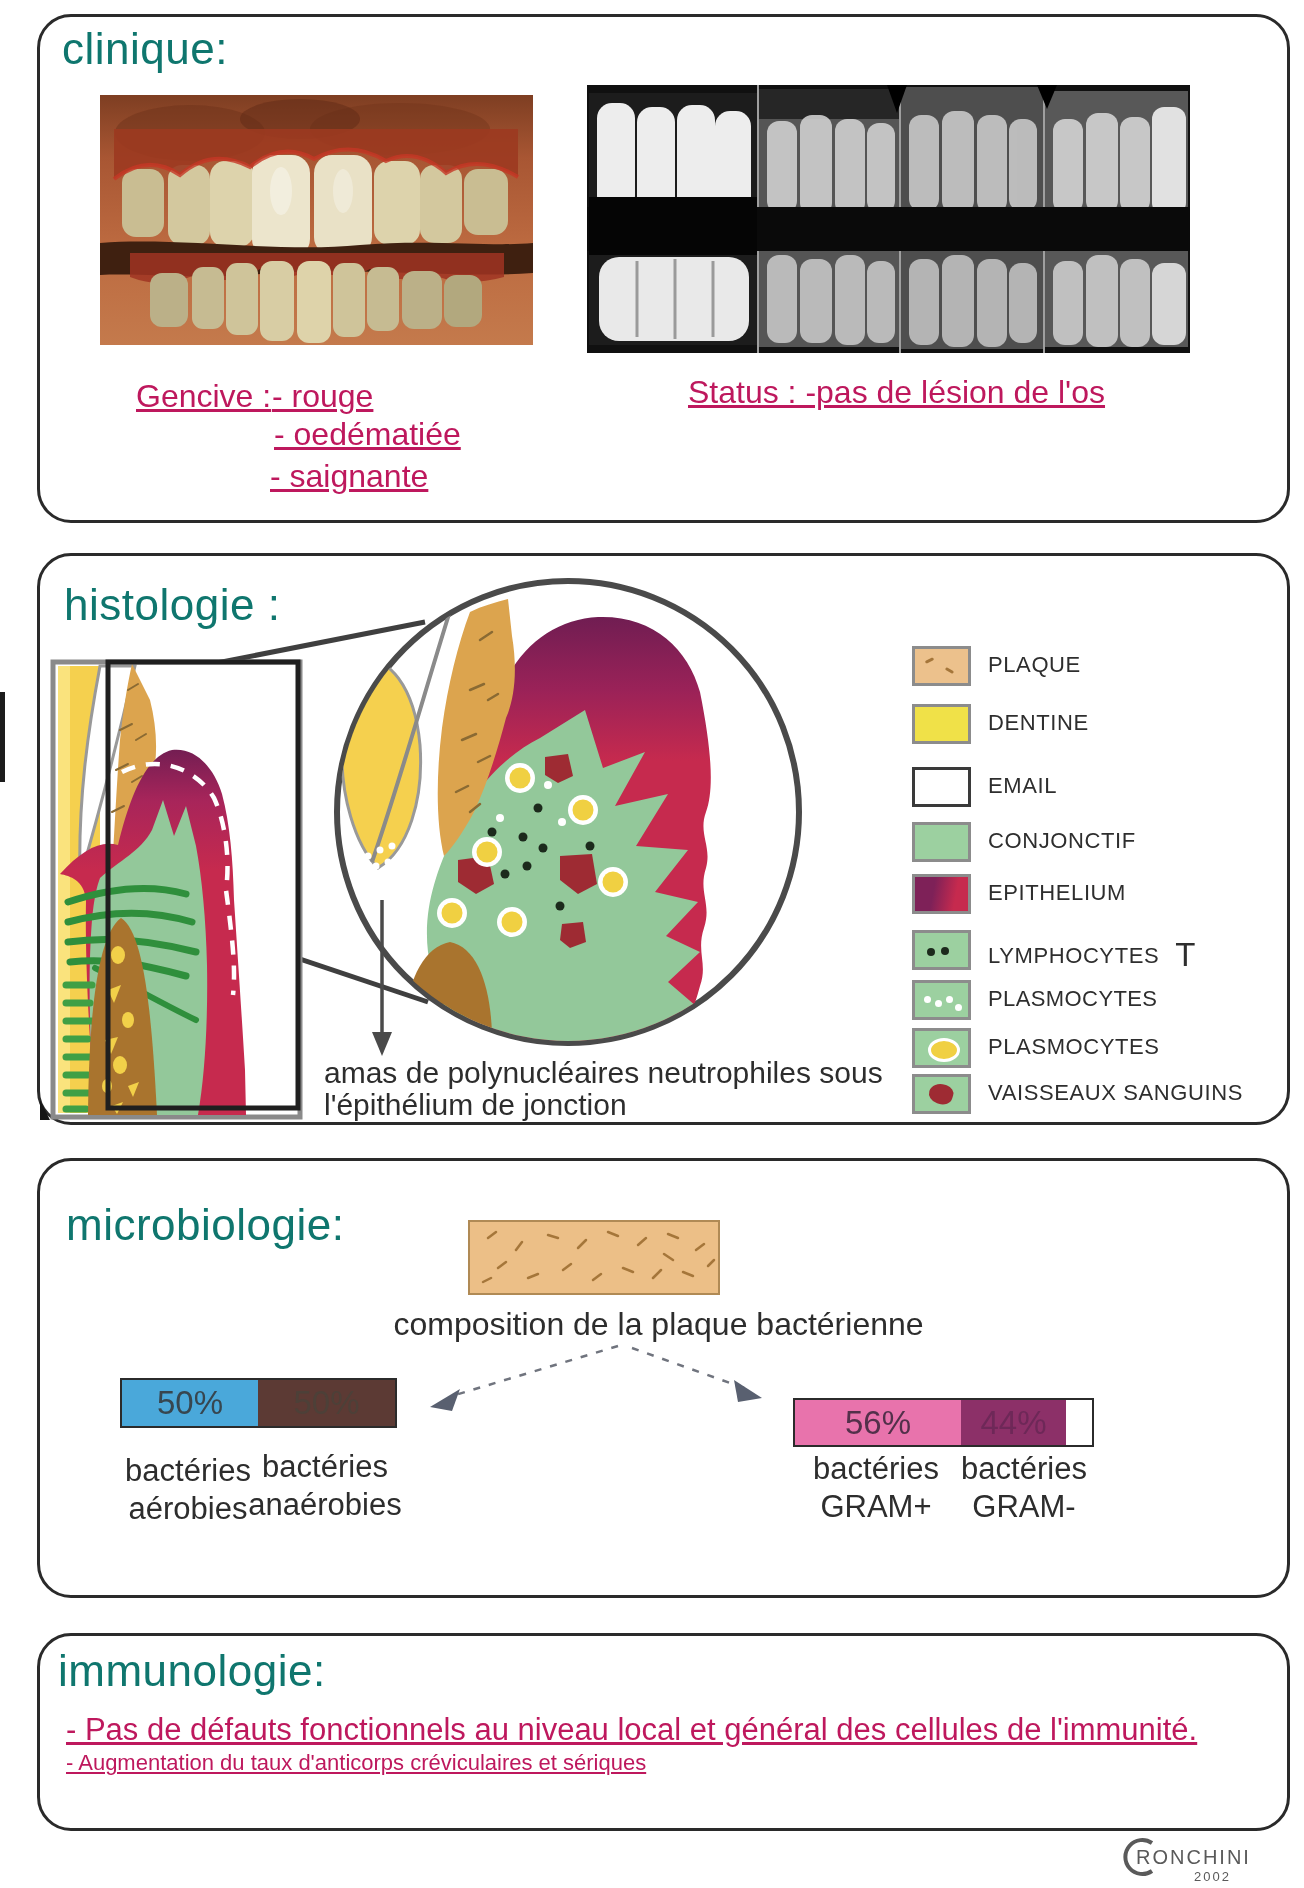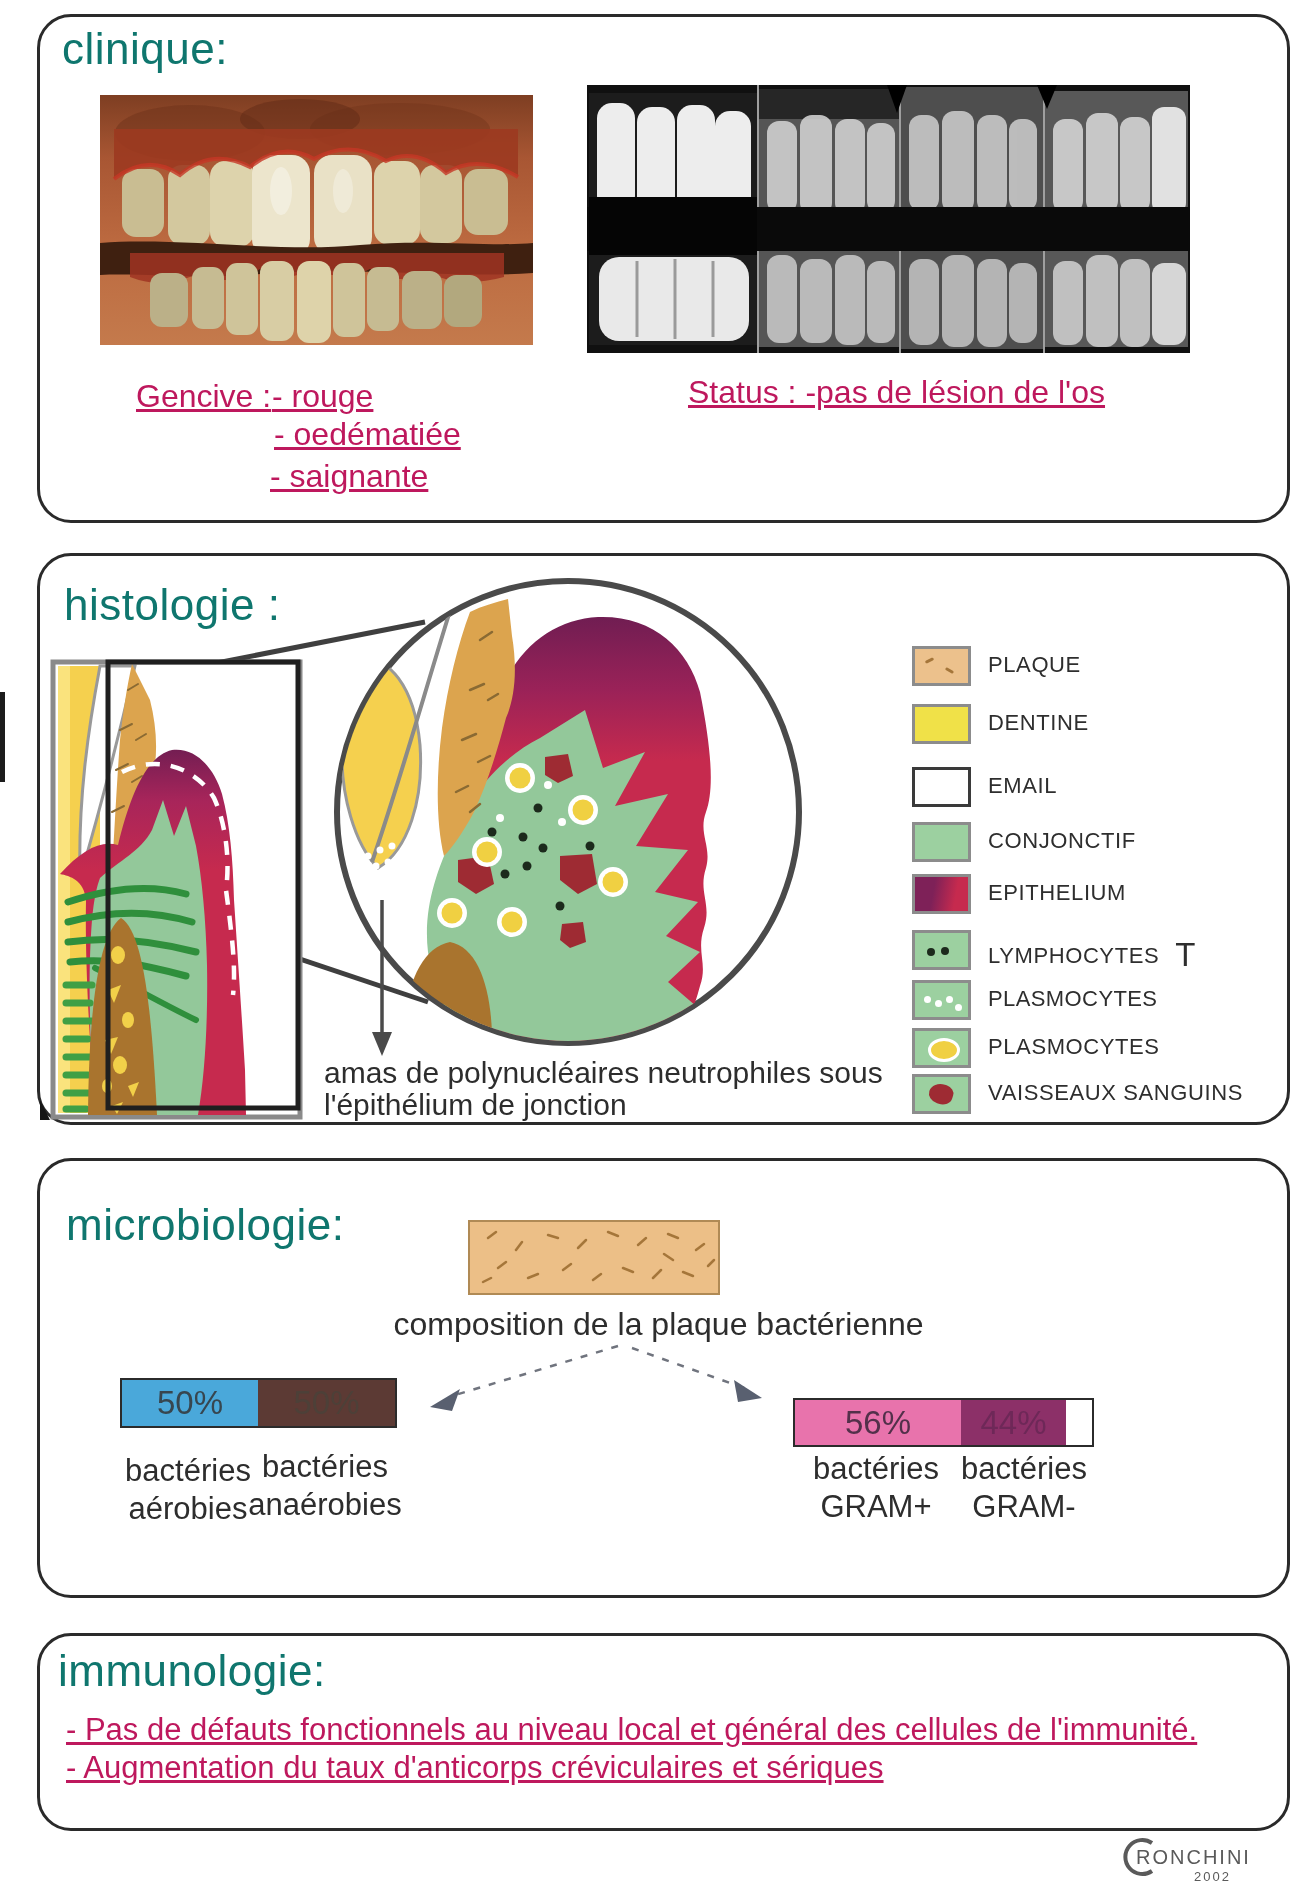--- a/index.html
+++ b/index.html
@@ -485,21 +485,21 @@
     <div>GRAM+</div>
   </div>
   <div class="bar-label" style="left:1024px;top:1450px;">
     <div>bactéries</div>
     <div>GRAM-</div>
   </div>
 
   <div class="box" id="box-immunologie"></div>
   <div class="sec-title" id="t-immunologie">immunologie:</div>
   <div class="body-text" style="left:66px;top:1712px;font-size:31px;">- Pas de défauts fonctionnels au niveau local et général des cellules de l'immunité.</div>
-  <div class="body-text" style="left:66px;top:1750px;font-size:31px;">- Augmentation du taux d'anticorps créviculaires et sériques</div>
+  <div class="body-text" style="left:66px;top:1750px;font-size:22px;">- Augmentation du taux d'anticorps créviculaires et sériques</div>
 
   <svg class="abs" id="credit" viewBox="0 0 160 54">
     <path d="M40,11 A17,17 0 1 0 40,39" fill="none" stroke="#5a5a5a" stroke-width="4"></path>
     <text x="24" y="32" font-size="20" letter-spacing="2" fill="#5a5a5a" font-family="Liberation Sans, sans-serif">RONCHINI</text>
     <text x="82" y="49" font-size="13" letter-spacing="2" fill="#5a5a5a" font-family="Liberation Sans, sans-serif">2002</text>
   </svg>
 
 </div>
 
 </body></html>

